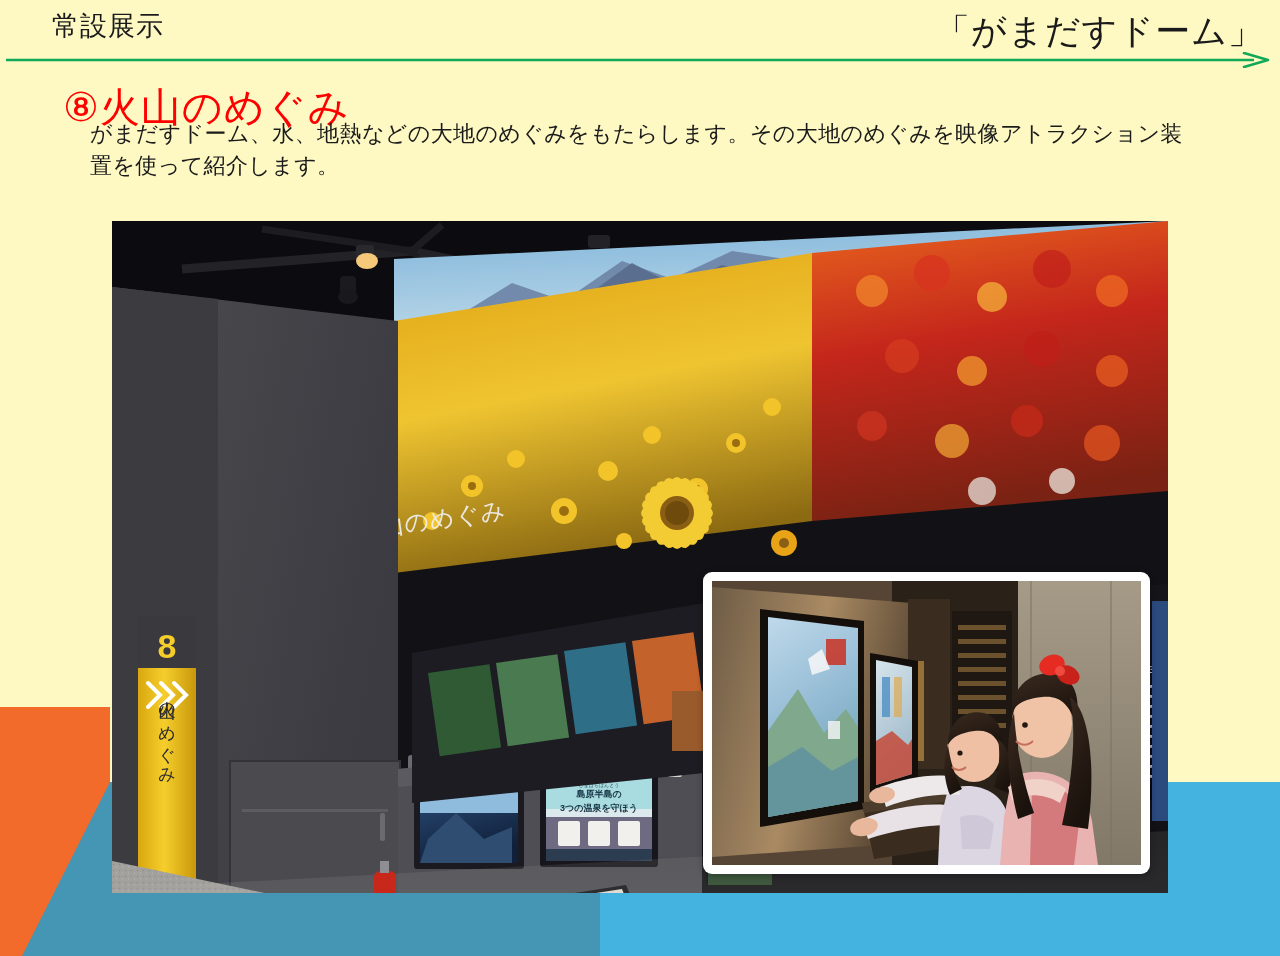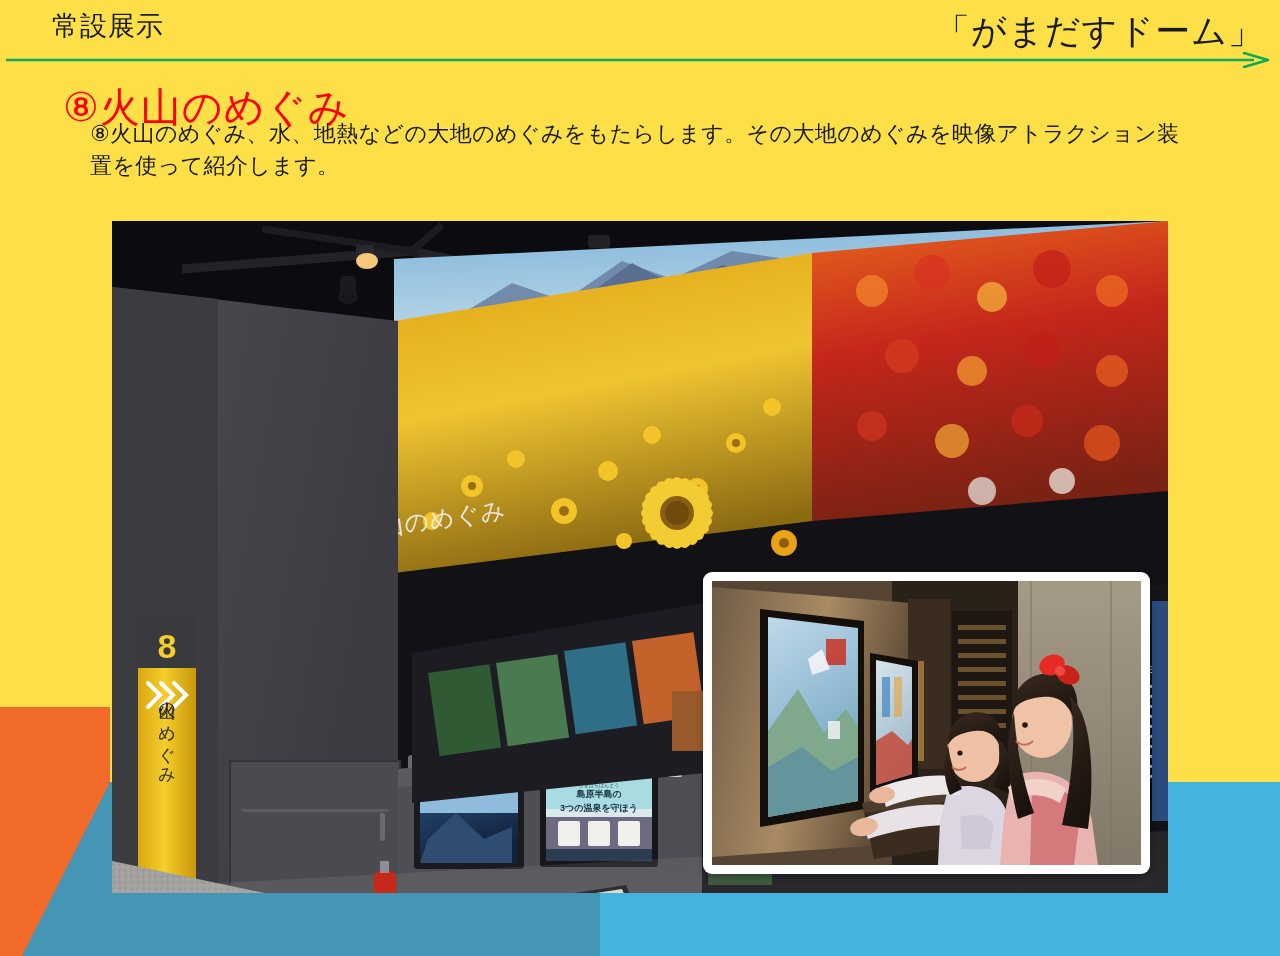--- a/index.html
+++ b/index.html
@@ -2,21 +2,21 @@
 <html><head>
 <meta charset="utf-8">
 <style>
   * { box-sizing: border-box; margin: 0; padding: 0; }
   html, body {
     width: 1280px; height: 956px;
     background: #ffffff;
     font-family: "Liberation Sans", "DejaVu Sans", sans-serif;
     overflow: hidden;
   }
-  .slide { position: relative; width: 1280px; height: 956px; background: #fde047; }
+  .slide { position: relative; width: 1280px; height: 956px; background: #fef9c3; }
 
   
   .header { position: absolute; left: 0; top: 0; width: 1280px; height: 62px; }
   .hdr-left {
     position: absolute; left: 52px; top: 8px;
     font-size: 27px; color: #1a1a1a; letter-spacing: 1px; white-space: nowrap;
   }
   .hdr-right {
     position: absolute; right: 16px; top: 8px;
     font-size: 35px; color: #1a1a1a; letter-spacing: 1px; white-space: nowrap;
@@ -78,21 +78,21 @@
       <svg viewBox="0 0 1268 16" preserveAspectRatio="none" aria-hidden="true">
         <line x1="0" y1="8" x2="1248" y2="8" stroke="#0FA958" stroke-width="2.6"></line>
         <polyline points="1238,1 1262,8 1238,15" fill="none" stroke="#0FA958" stroke-width="2.6" stroke-linecap="round" stroke-linejoin="round"></polyline>
       </svg>
     </div>
   </div>
 
   <div class="sec-title">⑧火山のめぐみ</div>
 
   <div class="body-text">
-    <p>⑧火山のめぐみ、水、地熱などの大地のめぐみをもたらします。その大地のめぐみを映像アトラクション装置を使って紹介します。</p>
+    <p>がまだすドーム、水、地熱などの大地のめぐみをもたらします。その大地のめぐみを映像アトラクション装置を使って紹介します。</p>
   </div>
 
   <div class="photo">
     <svg viewBox="0 0 1056 672" preserveAspectRatio="none" aria-hidden="true">
       <defs>
         <linearGradient id="skyGrad" x1="0" y1="0" x2="0.3" y2="1">
           <stop offset="0" stop-color="#7FB4DA"></stop>
             <stop offset="1" stop-color="#BBD8E8"></stop>
         </linearGradient>
         <linearGradient id="sunGrad" x1="0" y1="0" x2="0.25" y2="1">

